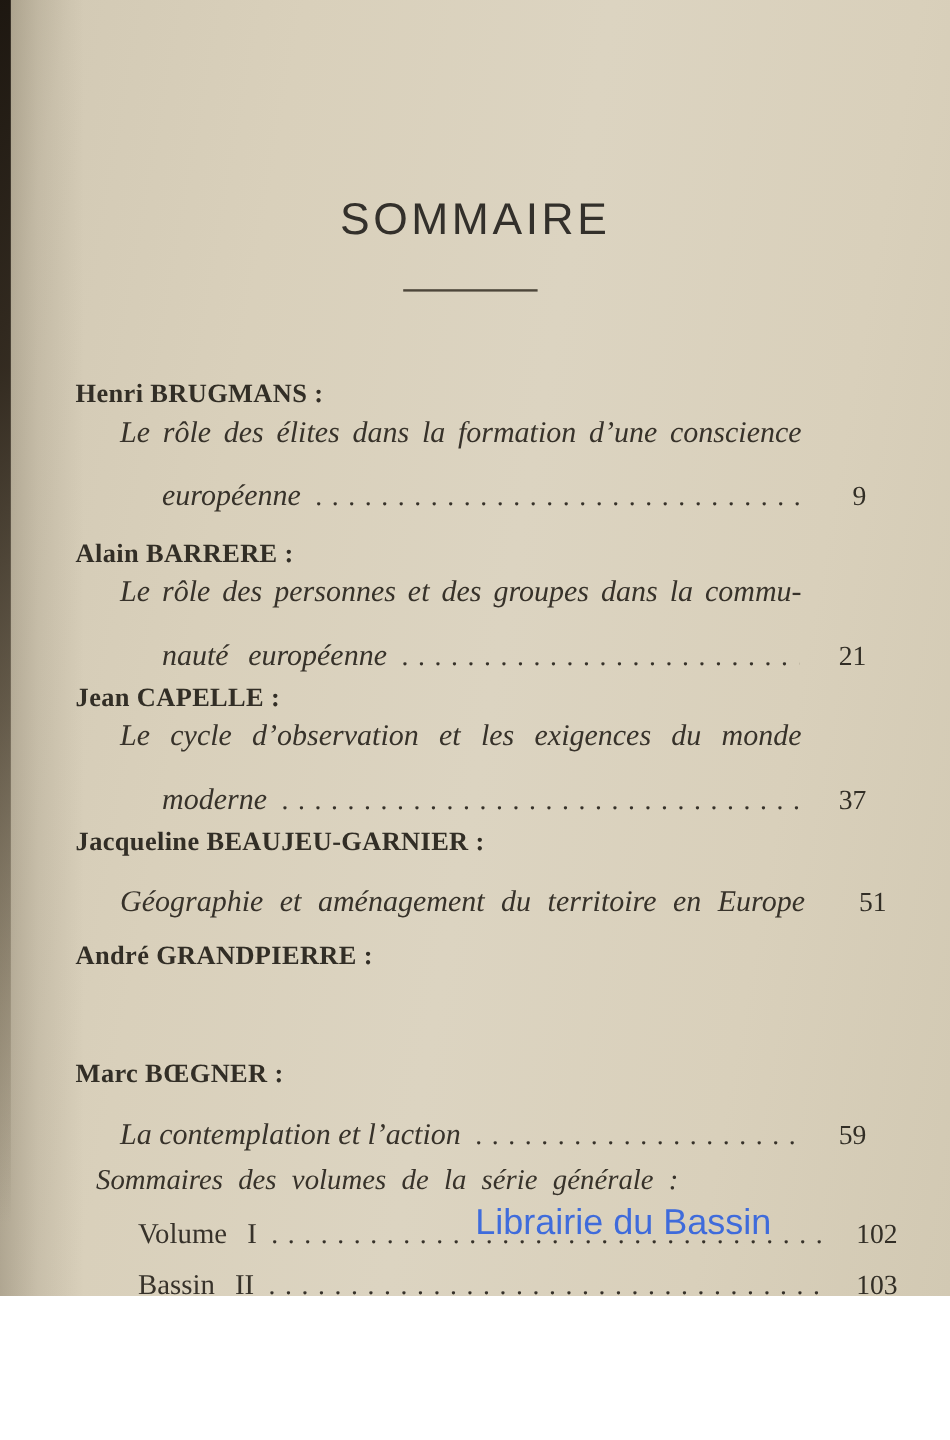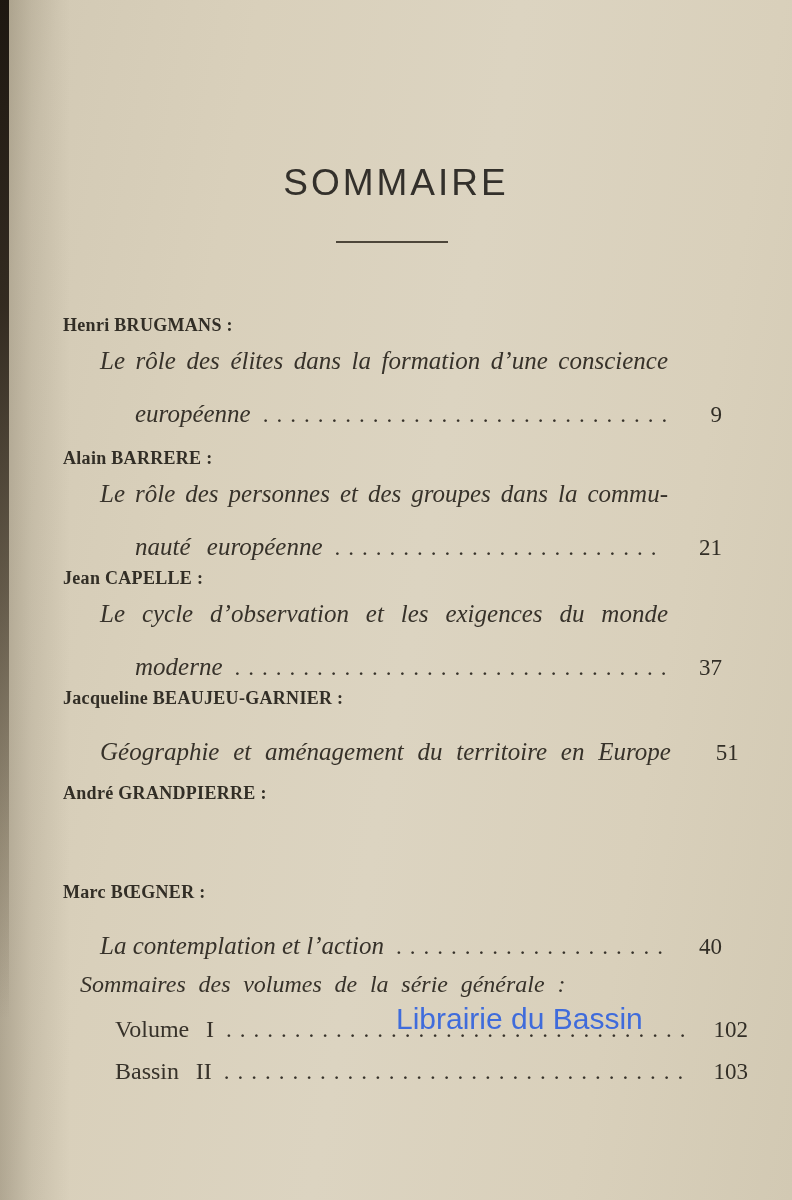--- a/index.html
+++ b/index.html
@@ -1,17 +1,17 @@
 <!DOCTYPE html>
 <html><head>
 <meta charset="utf-8">
 <style>
   html,body{margin:0;padding:0;}
   .photo{
-    position:relative; width:792px; height:1200px; overflow:hidden;
+    position:relative; width:792px; height:1080px; overflow:hidden;
     background:linear-gradient(100deg,#c9c0aa 0%,#d3cab5 6%,#d9d0bb 26%,#dcd4c1 52%,#d9d0bb 78%,#d2c9b3 100%);
     font-family:"Liberation Serif", serif; color:#37322a;
   }
   .gutter{
     position:absolute; left:0; top:0; width:70px; height:100%;
     background:linear-gradient(90deg, rgba(85,74,54,0.30) 0%, rgba(85,74,54,0.12) 45%, rgba(85,74,54,0) 100%);
   }
   .spine{
     position:absolute; left:0; top:0; width:9px; height:1020px;
     background:linear-gradient(180deg, rgba(22,16,10,0.95) 0%, rgba(34,26,17,0.88) 30%,
@@ -20,21 +20,21 @@
   .pg-title{
     position:absolute; top:162px; left:0; width:100%; text-align:center;
     font-family:"Liberation Sans", sans-serif; font-size:37px; font-weight:500;
     letter-spacing:3px; color:#33302b;
   }
   .rule{
     position:absolute; top:241px; left:336px; width:112px; height:0;
     border-top:2px solid #4d463a;
   }
   .author{
-    position:absolute; left:63px; font-weight:700; font-size:18px;
+    position:absolute; left:63px; font-weight:700; font-size:22px;
     letter-spacing:0.3px; color:#322e26; white-space:nowrap;
   }
   .jline{
     position:absolute; left:100px; width:568px; font-style:italic; font-size:25px;
     text-align:justify; text-align-last:justify; white-space:nowrap; color:#37322a;
   }
   .row{ position:absolute; display:flex; align-items:baseline; }
   .row-l2{ left:135px; width:587px; }
   .row-l1{ left:100px; width:622px; }
   .row-vol{ left:115px; width:633px; }
@@ -105,21 +105,21 @@
     <span class="dots">........................................................................</span>
     <span class="pagenum">51</span>
   </div>
 
   <div class="author a4">André GRANDPIERRE :</div>
 
   <div class="author a5">Marc BŒGNER :</div>
   <div class="row row-l1 l1-5">
     <span class="ttext">La contemplation et l’action</span>
     <span class="dots">........................................................................</span>
-    <span class="pagenum">40</span>
+    <span class="pagenum">59</span>
   </div>
 
   <div class="series-heading">Sommaires des volumes de la série générale :</div>
 
   <div class="row row-vol vol1">
     <span class="vlabel">Volume  I</span>
     <span class="dots">........................................................................</span>
     <span class="pagenum">102</span>
   </div>
   <div class="row row-vol vol2">

